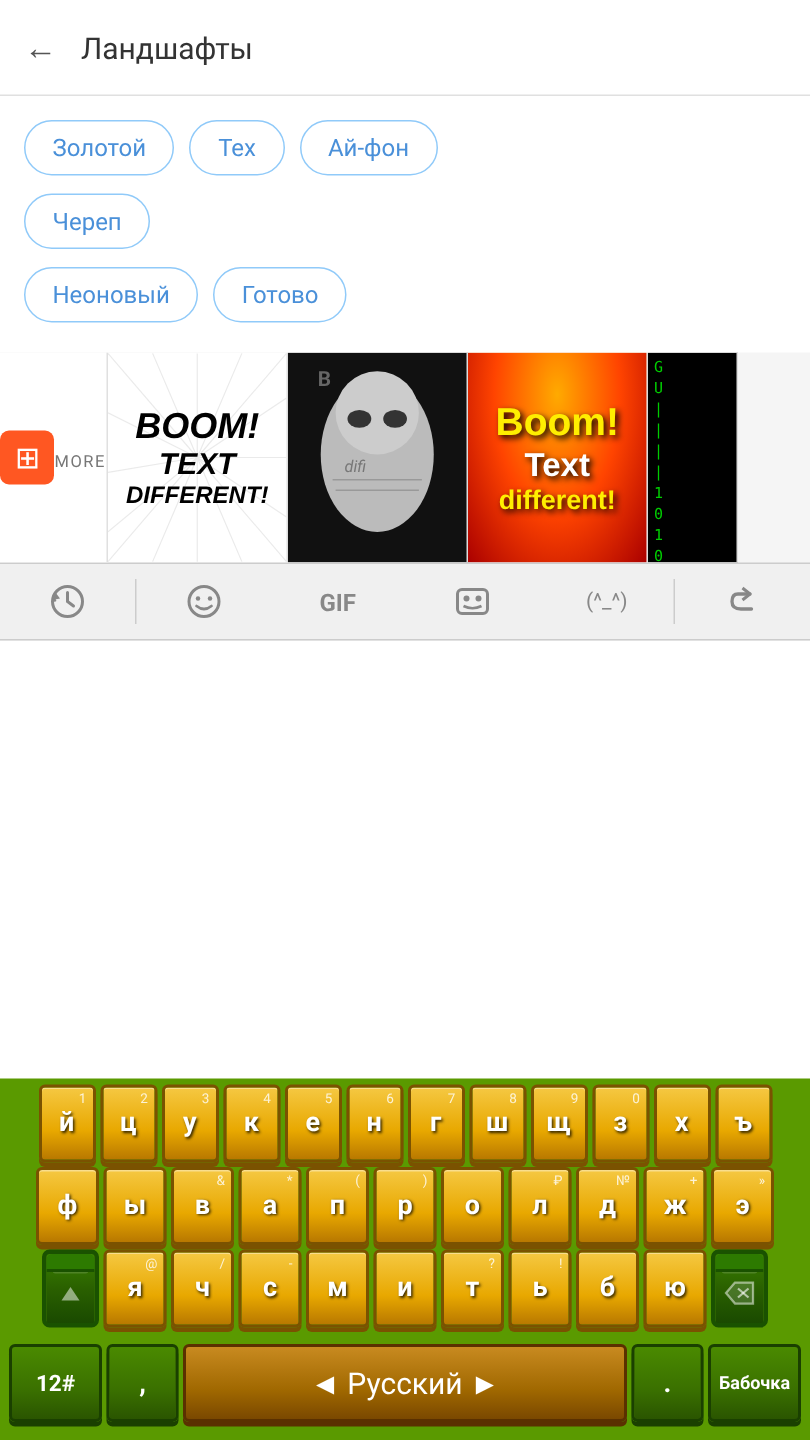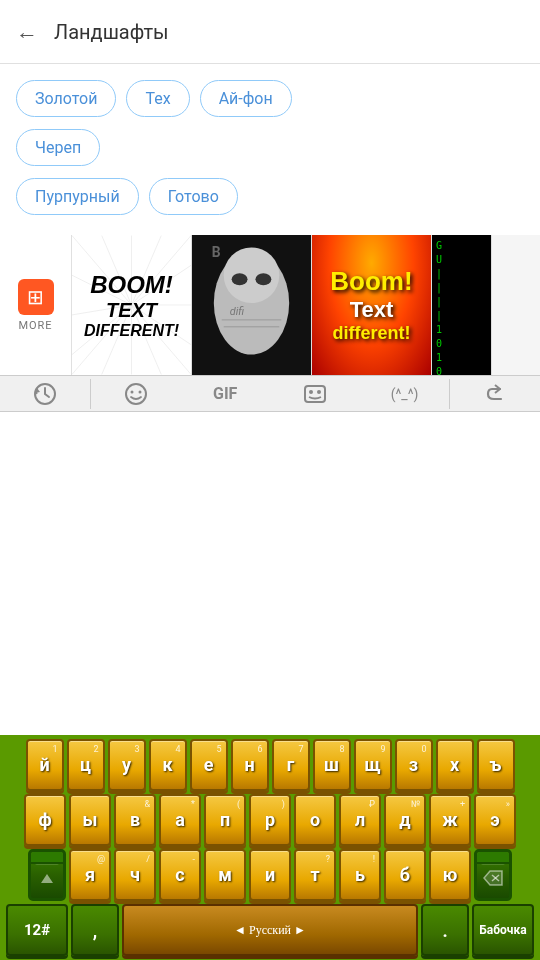--- a/index.html
+++ b/index.html
@@ -59,21 +59,21 @@
     
     .sticker-area {
       display: flex;
       height: 140px;
       background: #f5f5f5;
       overflow: hidden;
     }
     .more-btn {
       width: 72px;
       display: flex;
-      flex-direction: column;
+      flex-direction: row;
       align-items: center;
       justify-content: center;
       background: #fff;
       border-right: 1px solid #e0e0e0;
       cursor: pointer;
       flex-shrink: 0;
     }
     .more-icon {
       width: 36px;
       height: 36px;
@@ -191,21 +191,21 @@
       font-family: monospace;
       font-size: 10px;
       line-height: 1.4;
       opacity: 0.8;
     }
 
     
     .keyboard-toolbar {
       display: flex;
       align-items: center;
-      height: 37px;
+      height: 52px;
       background: #f0f0f0;
       border-top: 1px solid #ccc;
       border-bottom: 1px solid #ccc;
     }
     .toolbar-item {
       flex: 1;
       display: flex;
       align-items: center;
       justify-content: center;
       height: 100%;
@@ -250,21 +250,21 @@
       color: rgba(255,255,255,0.8);
       position: absolute;
       top: 3px;
       right: 4px;
     }
 
     
     .kb-bottom-row {
       display: flex;
       gap: 3px;
-      height: 56px;
+      height: 72px;
       align-items: center;
       padding: 0 2px;
     }
     .kb-num-key {
       width: 62px;
       height: 52px;
       background: linear-gradient(to bottom, #4a8a00 0%, #3a7000 60%, #2a5500 100%);
       border: 2px solid #1a4000;
       border-radius: 4px;
       display: flex;
@@ -296,24 +296,23 @@
     .kb-space-key {
       flex: 1;
       height: 52px;
       background: linear-gradient(to bottom, #c88a20 0%, #a06800 60%, #7a4800 100%);
       border: 2px solid #5a3000;
       border-radius: 4px;
       display: flex;
       align-items: center;
       justify-content: center;
       color: #fff;
-      font-size: 12px;
+      font-size: 20px;
       cursor: pointer;
       box-shadow: 0 3px 0 #5a3000;
-      font-family: Liberation Serif, serif;
     }
     .kb-period-key {
       width: 48px;
       height: 52px;
       background: linear-gradient(to bottom, #4a8a00 0%, #3a7000 60%, #2a5500 100%);
       border: 2px solid #1a4000;
       border-radius: 4px;
       display: flex;
       align-items: center;
       justify-content: center;
@@ -384,21 +383,21 @@
 <div class="tags-section">
   <div class="tags-row">
     <span class="tag-chip">Золотой</span>
     <span class="tag-chip">Тех</span>
     <span class="tag-chip">Ай-фон</span>
   </div>
   <div class="tags-row">
     <span class="tag-chip">Череп</span>
   </div>
   <div class="tags-row">
-    <span class="tag-chip">Пурпурный</span>
+    <span class="tag-chip">Неоновый</span>
     <span class="tag-chip">Готово</span>
   </div>
 </div>
 
 <div class="sticker-area">
 
   <div class="more-btn">
     <div class="more-icon"></div>
     <span class="more-label">MORE</span>
   </div>

